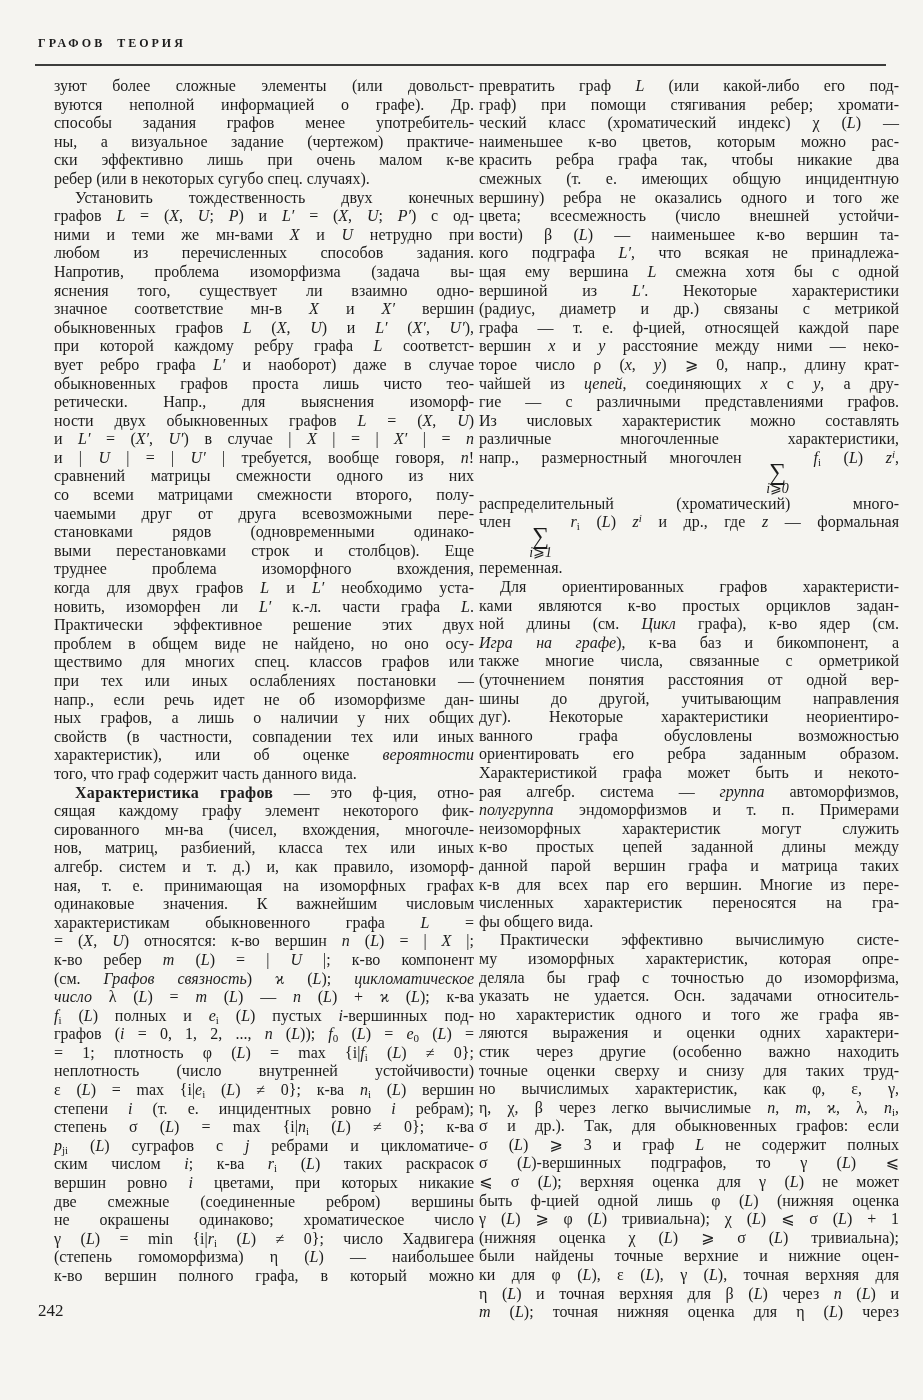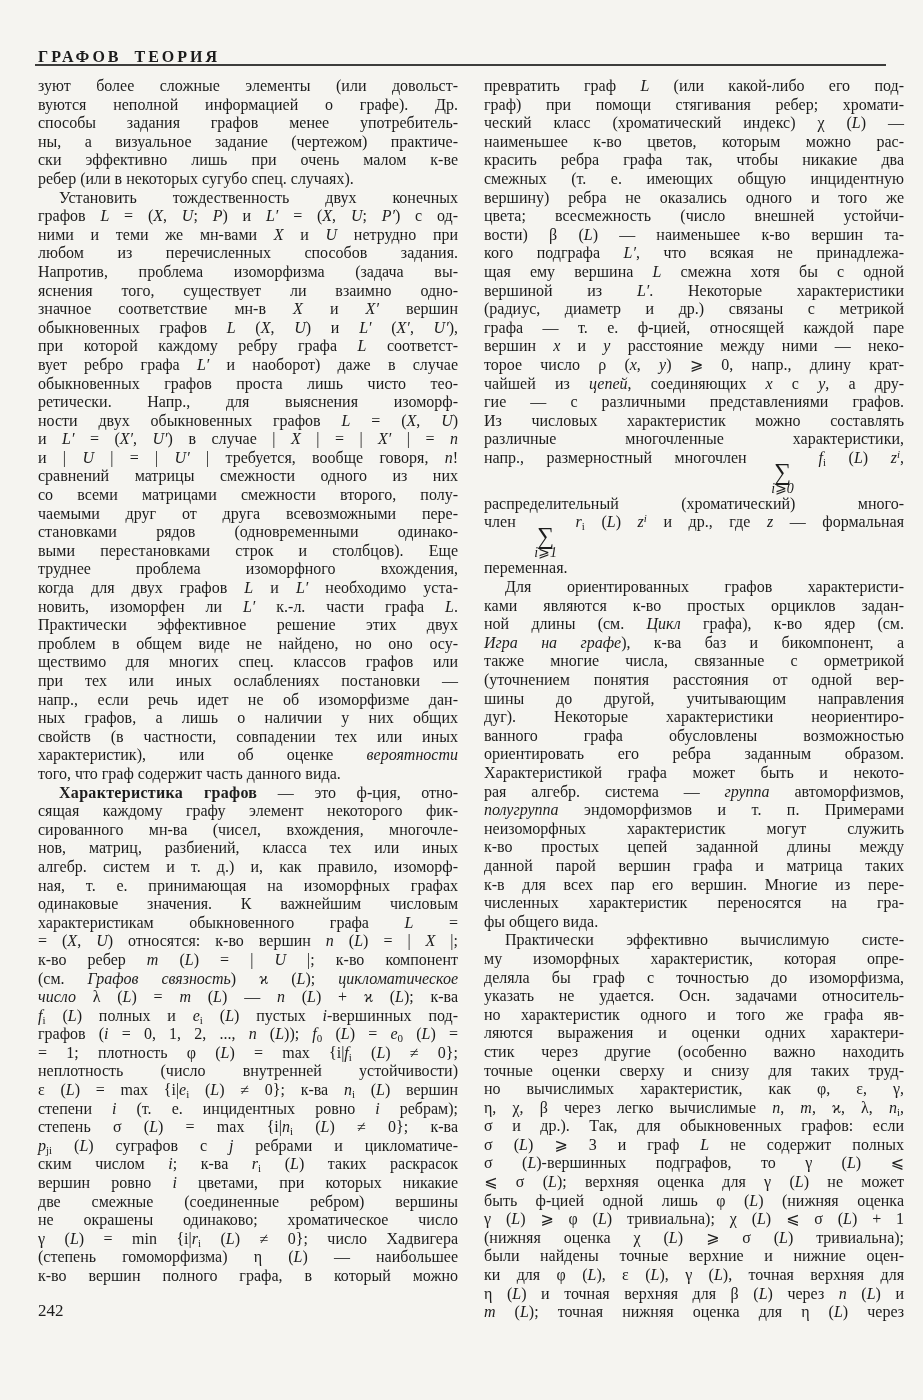--- a/index.html
+++ b/index.html
@@ -10,31 +10,31 @@
   body{background:#e8e7e3;}
   .page{
     position:relative;
     width:923px;height:1400px;
     background:var(--paper);
     color:var(--ink);
     font-family:"Liberation Serif","DejaVu Serif","DejaVu Sans",serif;
     overflow:hidden;
   }
   .running-head{
-    position:absolute;left:38px;top:48px;
-    font-size:16px;font-weight:bold;letter-spacing:3px;
+    position:absolute;left:38px;top:36px;
+    font-size:12px;font-weight:bold;letter-spacing:3px;
     word-spacing:6px;
   }
   .header-rule{
     position:absolute;left:35px;top:64px;width:851px;height:2px;
     background:var(--ink);opacity:.85;
   }
   .columns{
-    position:absolute;left:38px;top:77px;
-    display:flex;gap:26px;
+    position:absolute;left:54px;top:77px;
+    display:flex;gap:5px;
   }
   .col{width:420px;font-size:16px;line-height:18.6px;}
   .line{
     text-align:justify;text-align-last:justify;text-justify:inter-word;
   }
   .line.parend{text-align-last:left;}
   .line.indent{text-indent:21px;}
   .line i.it{font-style:italic;}
   .line i.mv{font-style:italic;}
   .line b{font-weight:bold;letter-spacing:.3px;margin-top:36px;}

